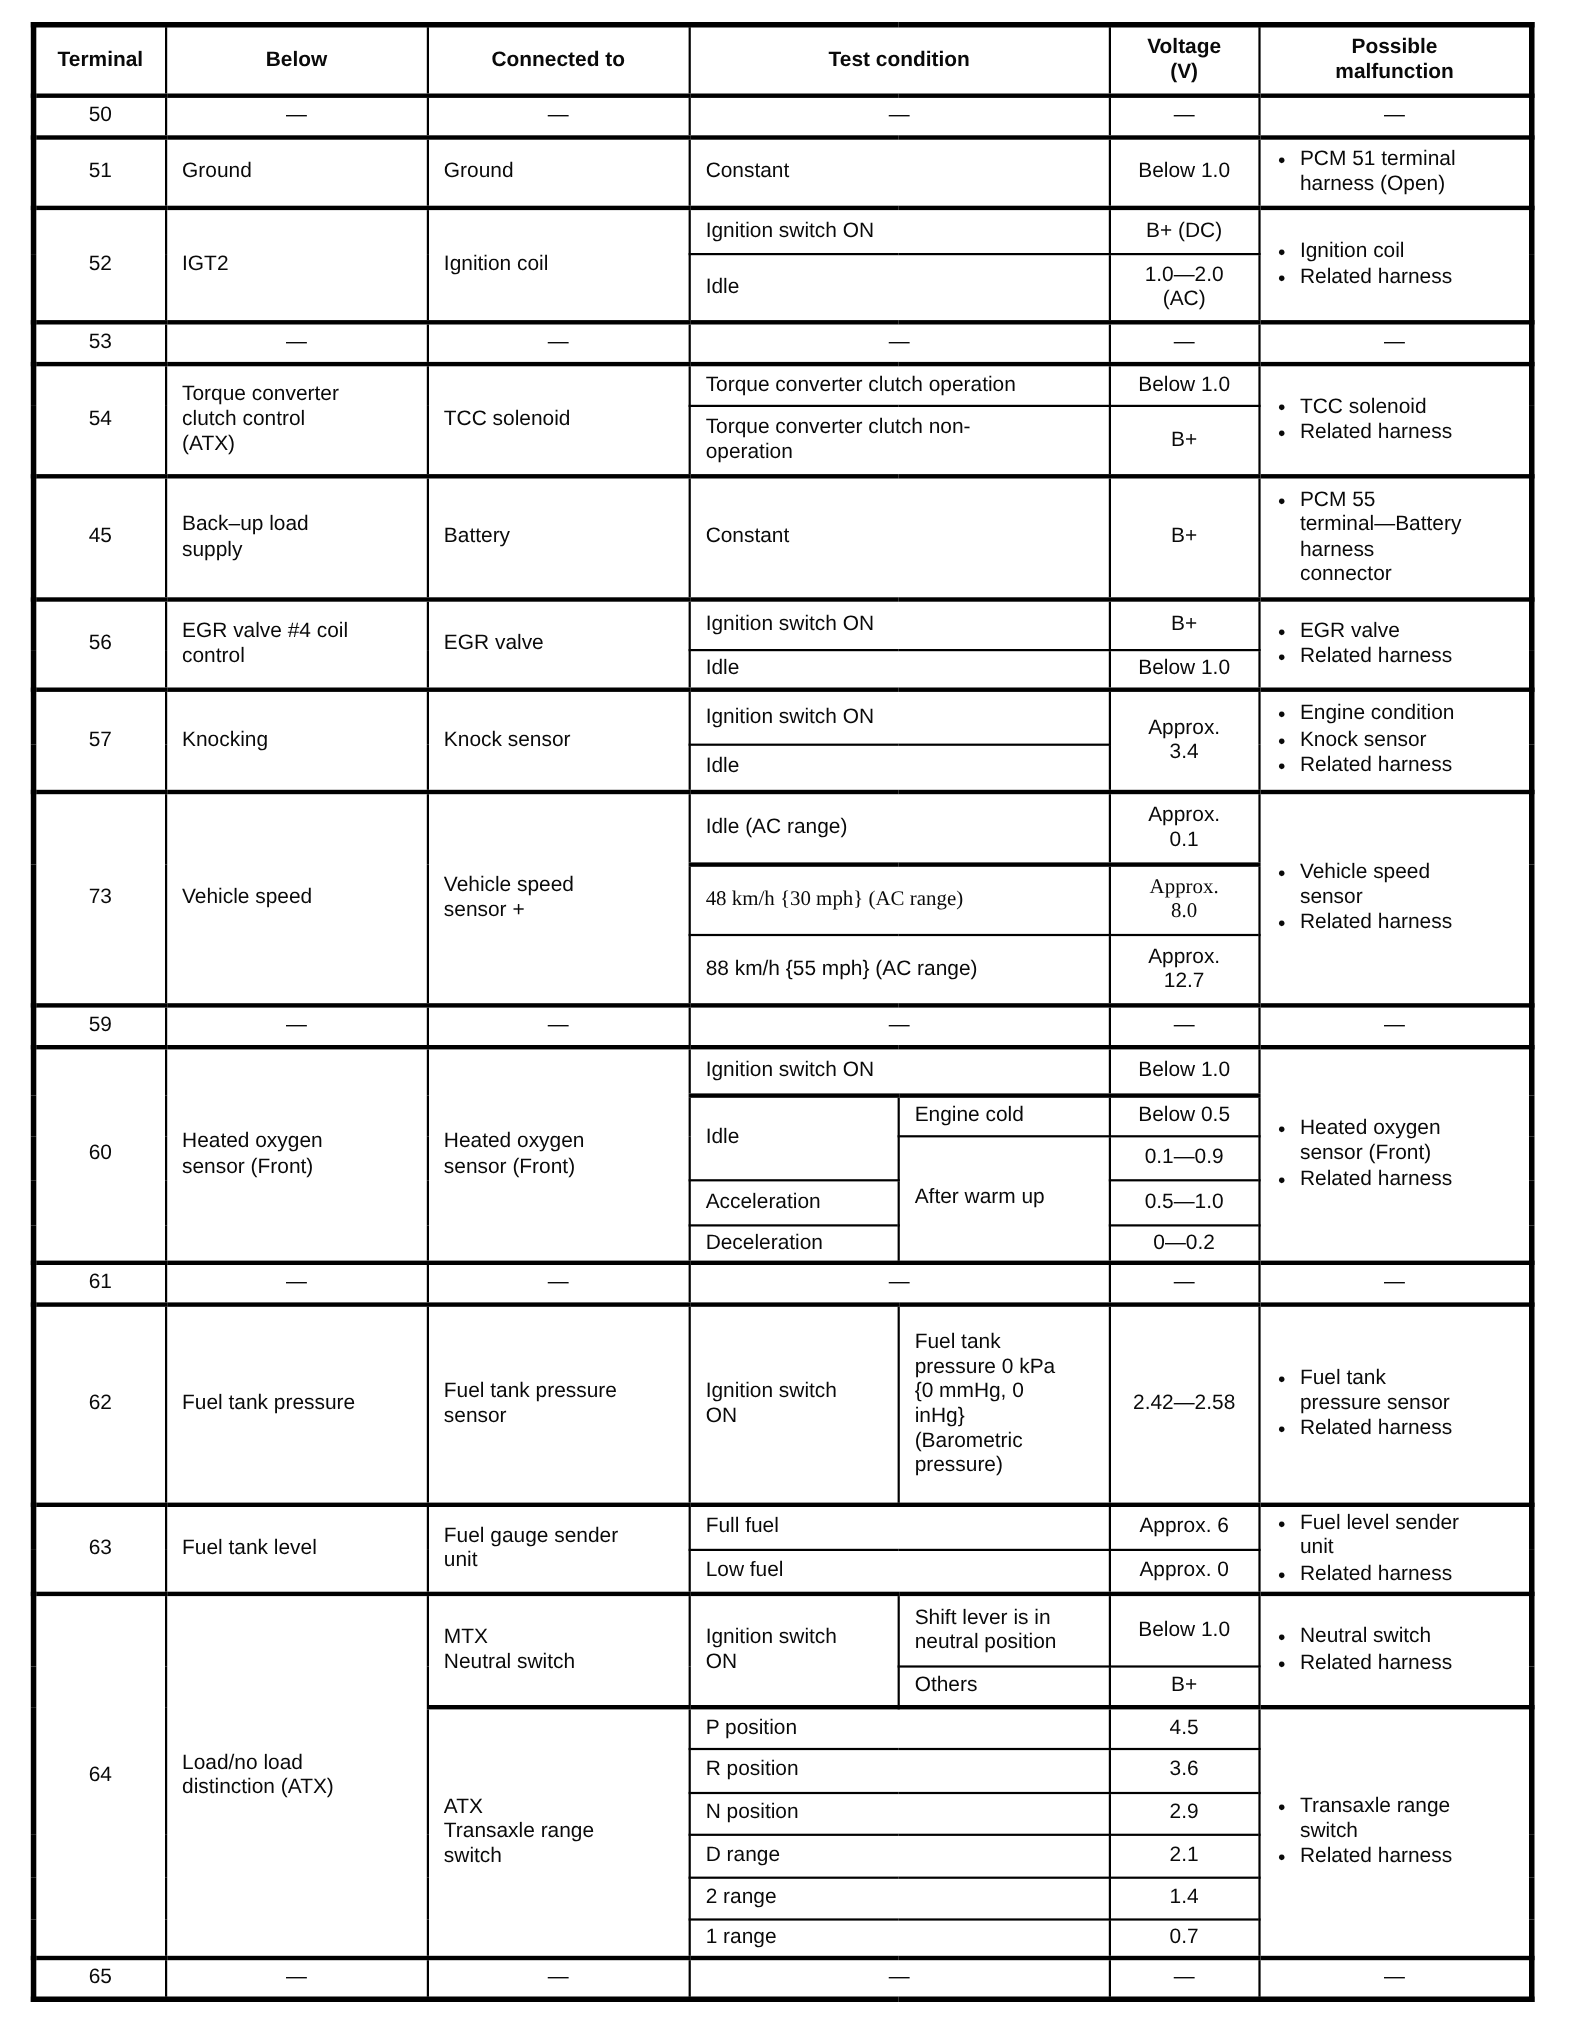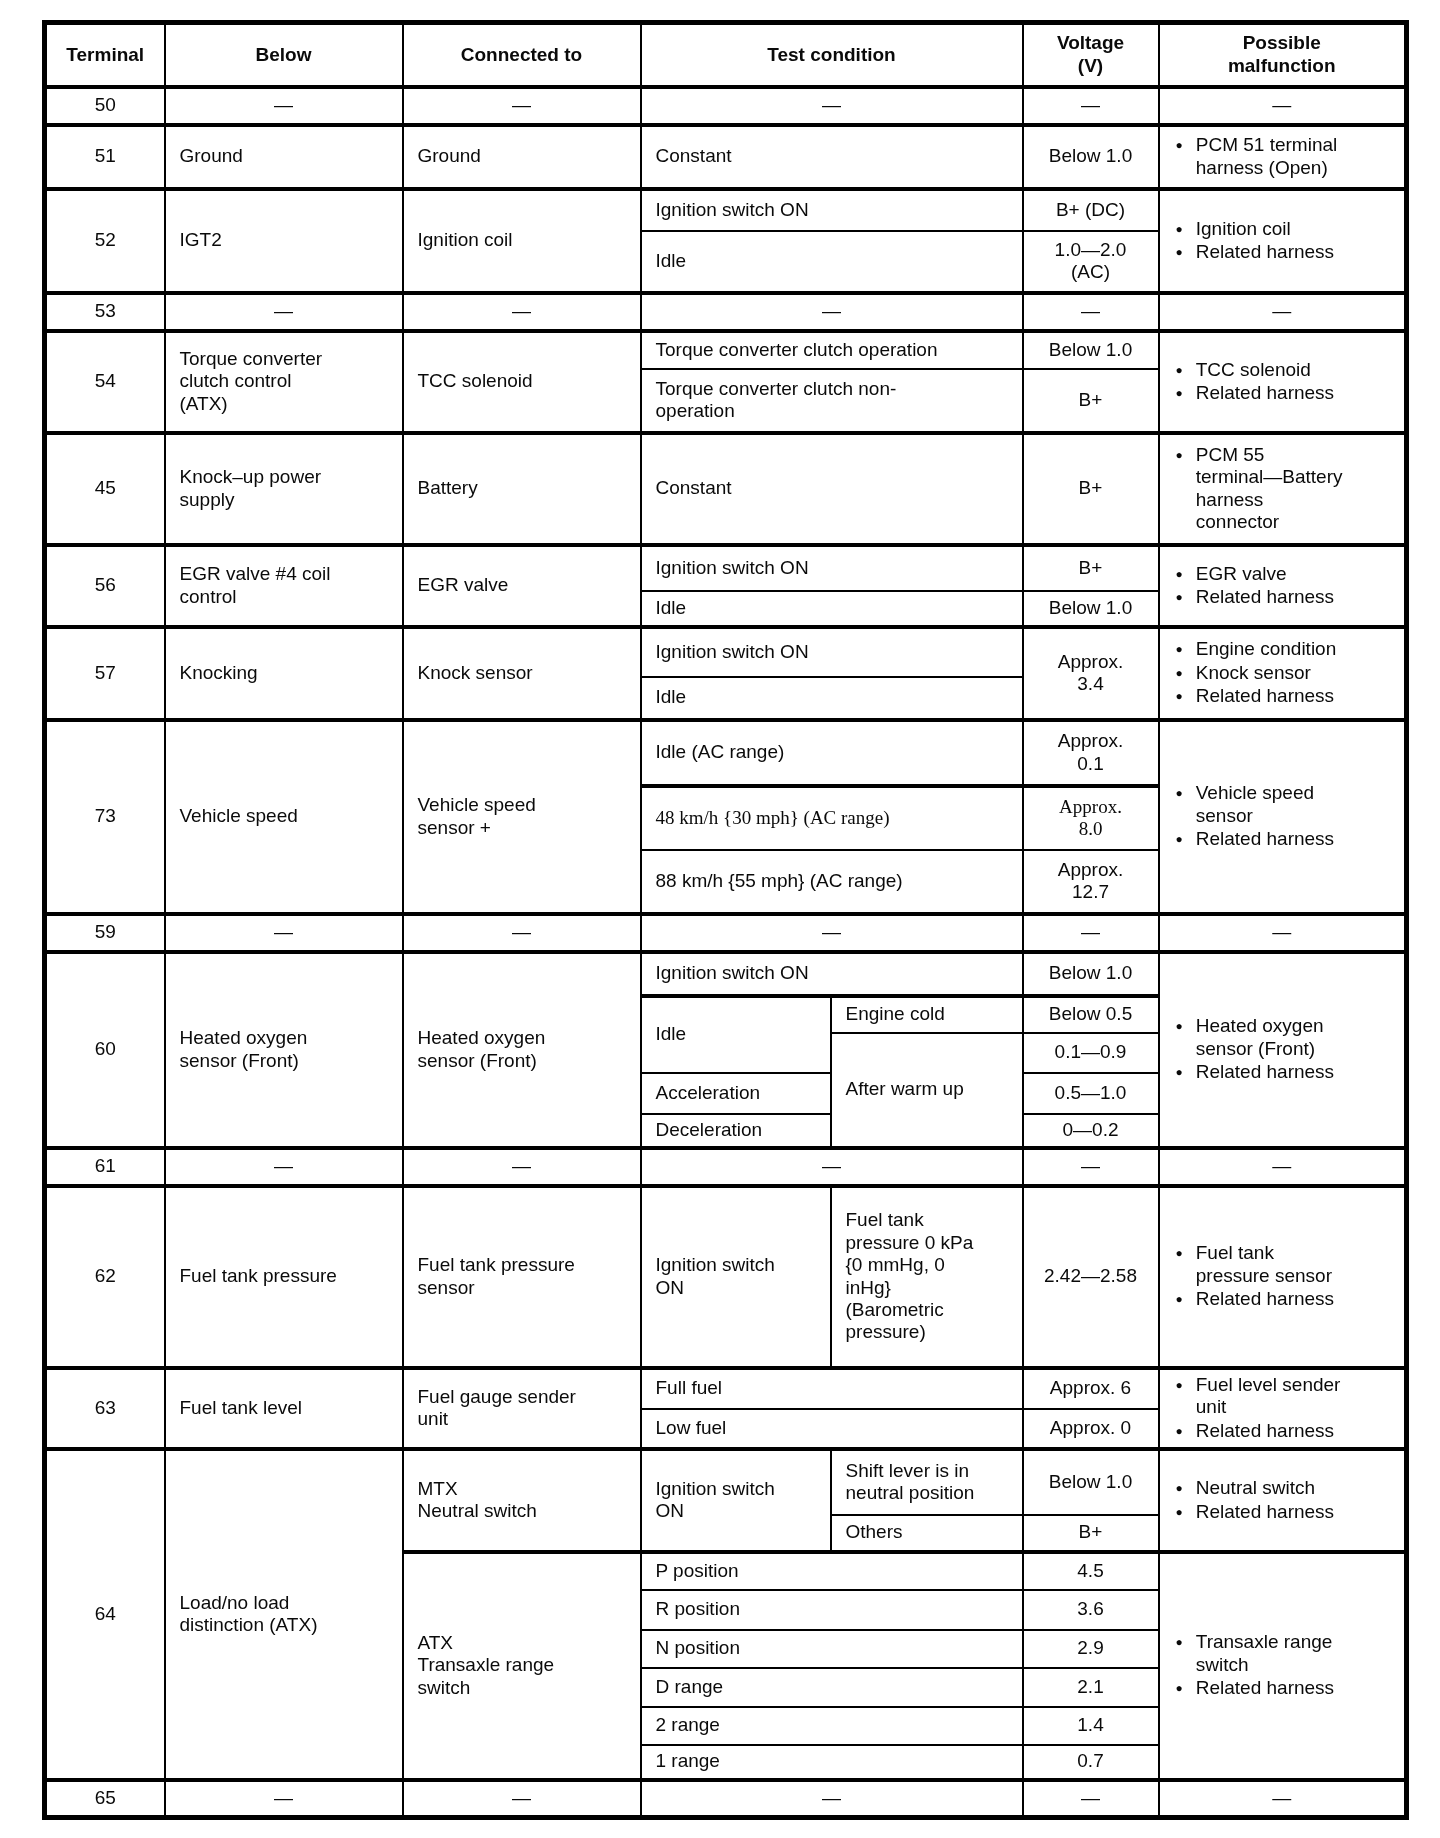--- a/index.html
+++ b/index.html
@@ -1,18 +1,18 @@
 <!DOCTYPE html>
 <html><head>
 <meta charset="utf-8">
 <style>
   html,body{margin:0;padding:0;background:#ffffff;}
   body{width:1440px;height:1838px;overflow:hidden;
        font-family:"Liberation Sans", sans-serif;color:#0a0a0a;}
-  .sheet{position:absolute;left:42px;top:20px;}
+  .sheet{position:absolute;left:28px;top:20px;}
   table{border-collapse:collapse;table-layout:fixed;border:5px solid #000;background:#fff;}
   col.c-terminal{width:120px;}
   col.c-signal{width:238px;}
   col.c-connected{width:238px;}
   col.c-testa{width:190px;}
   col.c-testb{width:192px;}
   col.c-voltage{width:136px;}
   col.c-malf{width:248px;}
   td{border:2px solid #000;font-size:19px;line-height:1.18;
      padding:3px 8px 3px 14px;vertical-align:middle;text-align:left;
@@ -100,21 +100,21 @@
           <td class="v"><span>Below 1.0</span></td>
           <td rowspan="2" class="m"><div class="bi"><span class="dot">●</span><span class="btxt">TCC solenoid</span></div><div class="bi"><span class="dot">●</span><span class="btxt">Related harness</span></div></td>
         </tr>
         <tr style="height: 64px;">
           <td colspan="2" class="tc"><span>Torque converter clutch non-
 operation</span></td>
           <td class="v"><span>B+</span></td>
         </tr>
         <tr class="major" style="height: 112px;">
           <td class="t"><span>45</span></td>
-          <td class="s"><span>Knock–up power
+          <td class="s"><span>Back–up load
 supply</span></td>
           <td class="c"><span>Battery</span></td>
           <td colspan="2" class="tc"><span>Constant</span></td>
           <td class="v"><span>B+</span></td>
           <td class="m"><div class="bi"><span class="dot">●</span><span class="btxt">PCM 55
 terminal—Battery
 harness
 connector</span></div></td>
         </tr>
         <tr class="major" style="height: 46px;">

